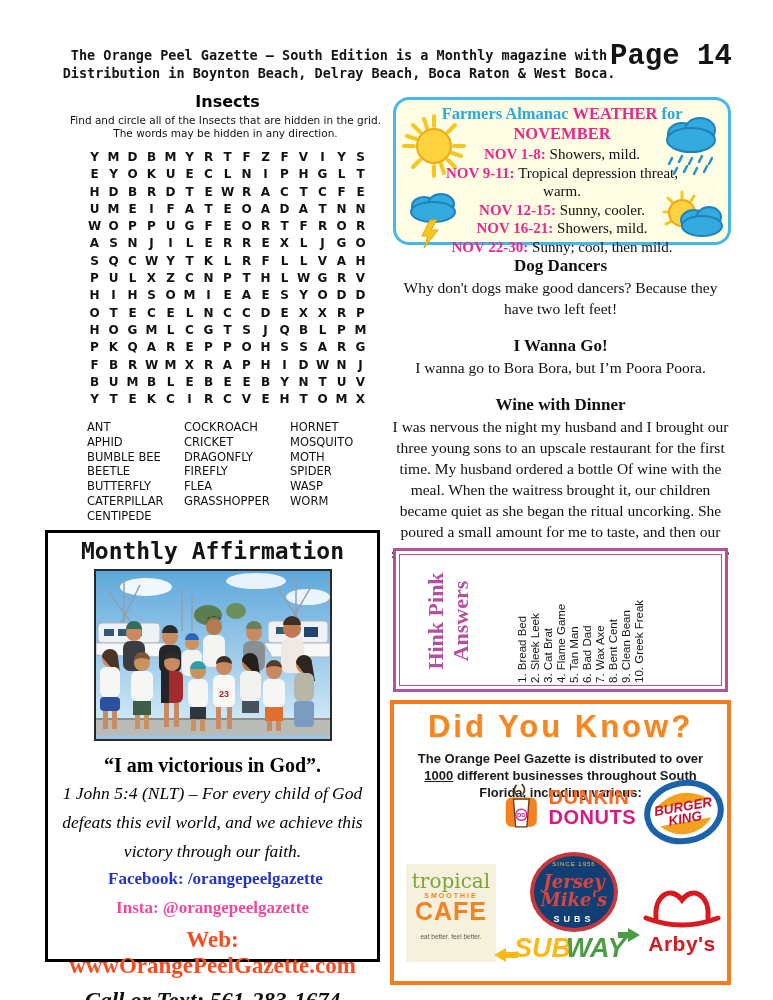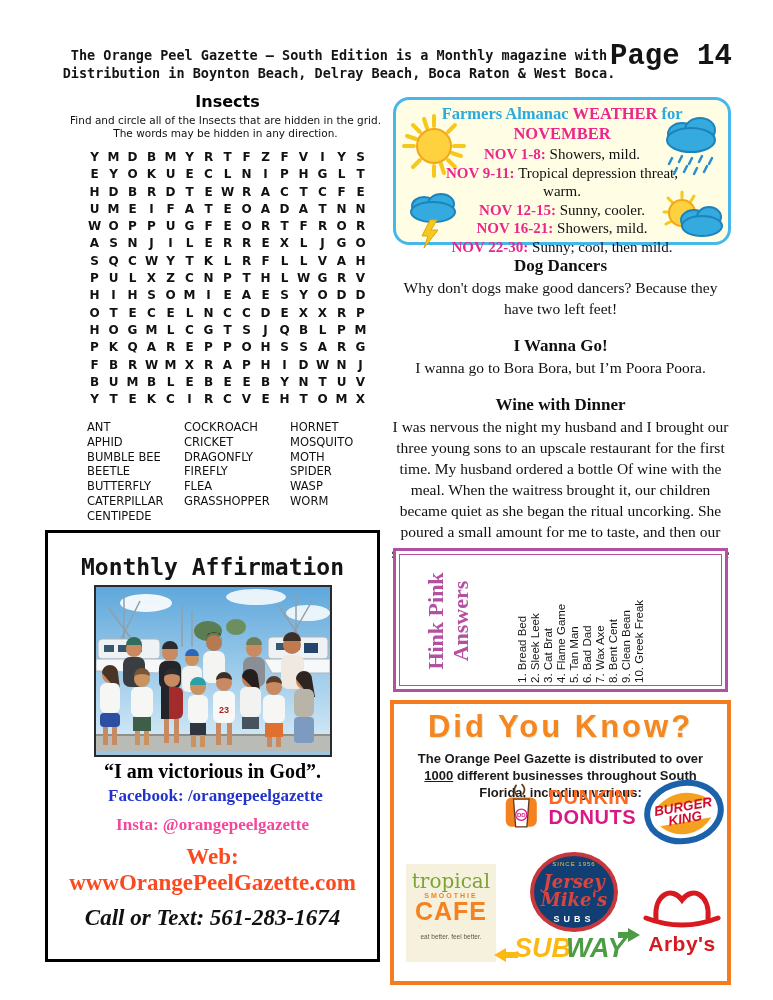--- a/index.html
+++ b/index.html
@@ -43,23 +43,23 @@
   .jokes { position:absolute; left:388px; top:256px; width:345px; text-align:center;
     font-family:"Liberation Serif", serif; color:#101010; }
   .joke-title { font-weight:bold; font-size:17px; }
   .joke-body { font-size:15.5px; line-height:21px; margin-top:1px; }
   .joke + .joke { margin-top:17px; }
 
   
   .aff-box { position:absolute; left:45px; top:530px; width:335px; height:432px;
     border:3px solid #000; text-align:center; background:#fff; }
   .aff-title { font-family:"DejaVu Sans Mono", monospace; font-weight:bold; font-size:23px;
-    margin-top:21px; color:#141414; }
+    margin-top:5px; color:#141414; }
   .aff-photo { width:238px; height:172px; margin:5px auto 0; border:2px solid #2a2a2a; position:relative; overflow:hidden; background:#9fc4de; }
-  .aff-quote { font-family:"Liberation Serif", serif; font-weight:bold; font-size:20px; margin-top:3px; }
+  .aff-quote { font-family:"Liberation Serif", serif; font-weight:bold; font-size:20px; margin-top:13px; }
   .aff-verse { font-family:"Liberation Serif", serif; font-style:italic; font-size:17.5px;
     line-height:29px; margin-top:2px; padding:0 4px; }
   .aff-facebook { font-family:"Liberation Serif", serif; font-weight:bold; font-size:17px; color:#2233cc; margin-top:3px;padding-left:6px; }
   .aff-insta { font-family:"Liberation Serif", serif; font-weight:bold; font-size:17px; color:#f4479b; margin-top:9px; }
   .aff-web { font-family:"Liberation Serif", serif; font-weight:bold; font-size:23px; color:#fb4a20; margin-top:9px; }
   .aff-phone { font-family:"Liberation Serif", serif; font-weight:bold; font-style:italic; font-size:23px; margin-top:9px; color:#111; }
 
   
   .hink-box { position:absolute; left:393px; top:548px; width:335px; height:144px;
     border:3px solid #b3509f; background:#fff; }
@@ -616,20 +616,21 @@
           </g>
         <g>
             <circle cx="208" cy="94" r="8" fill="#c98a62"></circle>
             <path d="M200 92 a8 8 0 0 1 16 0 l3 18 l-5 0 z" fill="#2e2520"></path>
             <rect x="198" y="102" width="20" height="28" rx="6" fill="#b9b4a8"></rect>
             <rect x="198" y="130" width="20" height="26" rx="4" fill="#7d9bc0"></rect>
           </g>
       </svg>
     </div>
     <div class="aff-quote">“I am victorious in God”.</div>
+    <div class="aff-verse">1 John 5:4 (NLT) – For every child of God defeats this evil world, and we achieve this victory through our faith.</div>
     <div class="aff-facebook">Facebook: /orangepeelgazette</div>
     <div class="aff-insta">Insta: @orangepeelgazette</div>
     <div class="aff-web">Web: wwwOrangePeelGazette.com</div>
     <div class="aff-phone">Call or Text: 561-283-1674</div>
   </div>
 
   <div class="hink-box">
     <div class="hink-inner"></div>
     <div class="hink-title">
       <div>Hink Pink</div>

